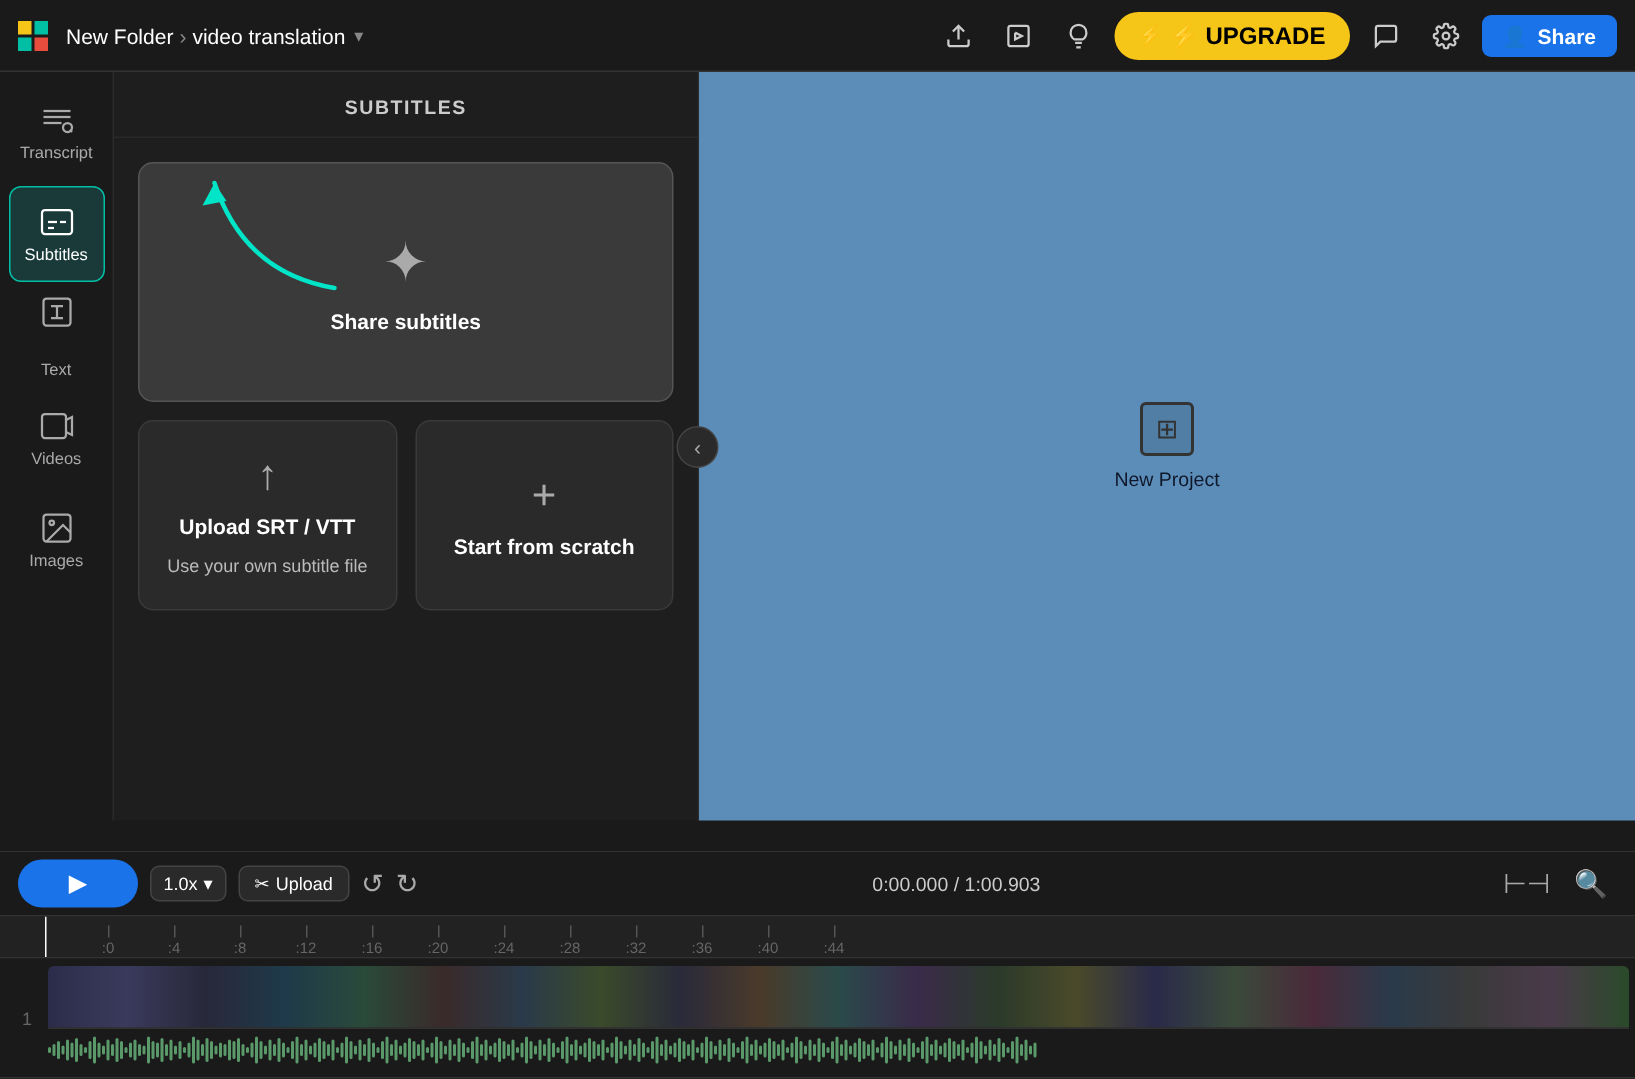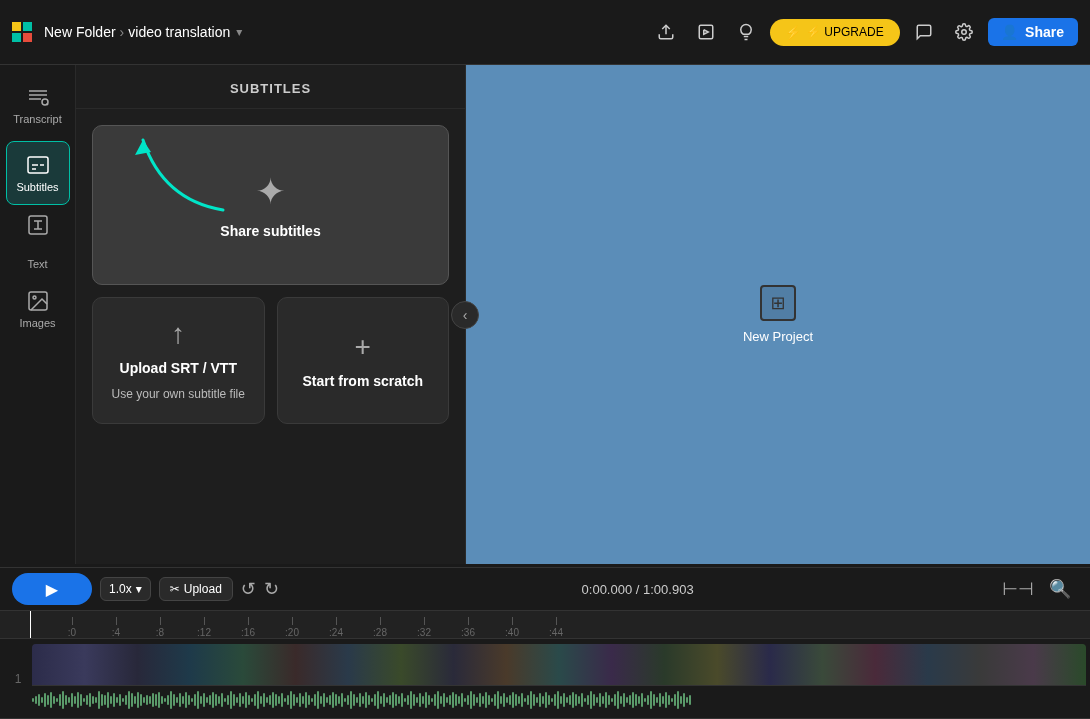--- a/index.html
+++ b/index.html
@@ -1,20 +1,20 @@
 <!DOCTYPE html>
 <html><head>
   <meta charset="utf-8">
   <style>
     * { margin: 0; padding: 0; box-sizing: border-box; }
     body { width: 1090px; height: 719px; background: #1a1a1a; font-family: -apple-system, BlinkMacSystemFont, 'Segoe UI', sans-serif; overflow: hidden; color: #fff; }
 
     
     .topbar {
-      height: 65px;
+      height: 48px;
       background: #1a1a1a;
       display: flex;
       align-items: center;
       padding: 8px 12px;
       border-bottom: 1px solid #333;
       gap: 8px;
     }
     .topbar-logo {
       display: flex;
       align-items: center;
@@ -217,21 +217,21 @@
       width: 36px; height: 36px;
       border: 2px solid #333;
       border-radius: 4px;
       display: flex; align-items: center; justify-content: center;
       background: rgba(0,0,0,0.1);
       color: #333;
       font-size: 20px;
     }
     .new-project-label {
       font-size: 13px;
-      color: #ffffff;
+      color: #0f172a;
     }
     .timeline-controls {
       height: 44px;
       display: flex;
       align-items: center;
       padding: 0 12px;
       gap: 8px;
       border-top: 1px solid #333;
       border-bottom: 1px solid #333;
     }
@@ -409,21 +409,21 @@
           <polyline points="9 9 15 12 9 15 9 9"></polyline>
         </svg>
     </button>
     <button class="topbar-icon-btn" title="Tips">
       <svg width="18" height="18" viewBox="0 0 24 24" fill="none" stroke="currentColor" stroke-width="2">
           <path d="M9 18h6M10 22h4M12 2a7 7 0 017 7c0 2.5-1.3 4.7-3.3 6H8.3A7 7 0 015 9a7 7 0 017-7z"></path>
         </svg>
     </button>
     <button class="upgrade-btn">
       <span>⚡</span>
-      <span style="font-size:12px;font-weight:400;">⚡ UPGRADE</span>
+      <span style="font-size:16px;font-weight:700;">⚡ UPGRADE</span>
     </button>
     <button class="topbar-icon-btn" title="Comments">
       <svg width="18" height="18" viewBox="0 0 24 24" fill="none" stroke="currentColor" stroke-width="2">
           <path d="M21 15a2 2 0 01-2 2H7l-4 4V5a2 2 0 012-2h14a2 2 0 012 2z"></path>
         </svg>
     </button>
     <button class="topbar-icon-btn" title="Settings">
       <svg width="18" height="18" viewBox="0 0 24 24" fill="none" stroke="currentColor" stroke-width="2">
           <circle cx="12" cy="12" r="3"></circle>
           <path d="M19.4 15a1.65 1.65 0 00.33 1.82l.06.06a2 2 0 010 2.83 2 2 0 01-2.83 0l-.06-.06a1.65 1.65 0 00-1.82-.33 1.65 1.65 0 00-1 1.51V21a2 2 0 01-4 0v-.09A1.65 1.65 0 009 19.4a1.65 1.65 0 00-1.82.33l-.06.06a2 2 0 01-2.83-2.83l.06-.06A1.65 1.65 0 004.68 15a1.65 1.65 0 00-1.51-1H3a2 2 0 010-4h.09A1.65 1.65 0 004.6 9a1.65 1.65 0 00-.33-1.82l-.06-.06a2 2 0 012.83-2.83l.06.06A1.65 1.65 0 009 4.68a1.65 1.65 0 001-1.51V3a2 2 0 014 0v.09a1.65 1.65 0 001 1.51 1.65 1.65 0 001.82-.33l.06-.06a2 2 0 012.83 2.83l-.06.06A1.65 1.65 0 0019.4 9a1.65 1.65 0 001.51 1H21a2 2 0 010 4h-.09a1.65 1.65 0 00-1.51 1z"></path>
@@ -463,20 +463,27 @@
     </div>
 
     <div class="sidebar-item">
       <svg viewBox="0 0 24 24" fill="none" stroke="currentColor" stroke-width="1.5">
         <rect x="3" y="3" width="18" height="18" rx="2"></rect>
         <path d="M8 8h8M12 8v8M8 16h8"></path>
       </svg>
       <span style="font-size:11px;margin-top:17px;">Text</span>
     </div>
 
+    <div class="sidebar-item">
+      <svg viewBox="0 0 24 24" fill="none" stroke="currentColor" stroke-width="1.5">
+        <rect x="2" y="4" width="16" height="16" rx="2"></rect>
+        <path d="M18 8l4-2v12l-4-2"></path>
+      </svg>
+      <span style="font-size:11px;">Videos</span>
+    </div>
 
     <div class="sidebar-item">
       <svg viewBox="0 0 24 24" fill="none" stroke="currentColor" stroke-width="1.5">
         <rect x="3" y="3" width="18" height="18" rx="2"></rect>
         <circle cx="8.5" cy="8.5" r="1.5"></circle>
         <polyline points="21 15 16 10 5 21"></polyline>
       </svg>
       <span style="font-size:11px;">Images</span>
     </div>
   </div>

